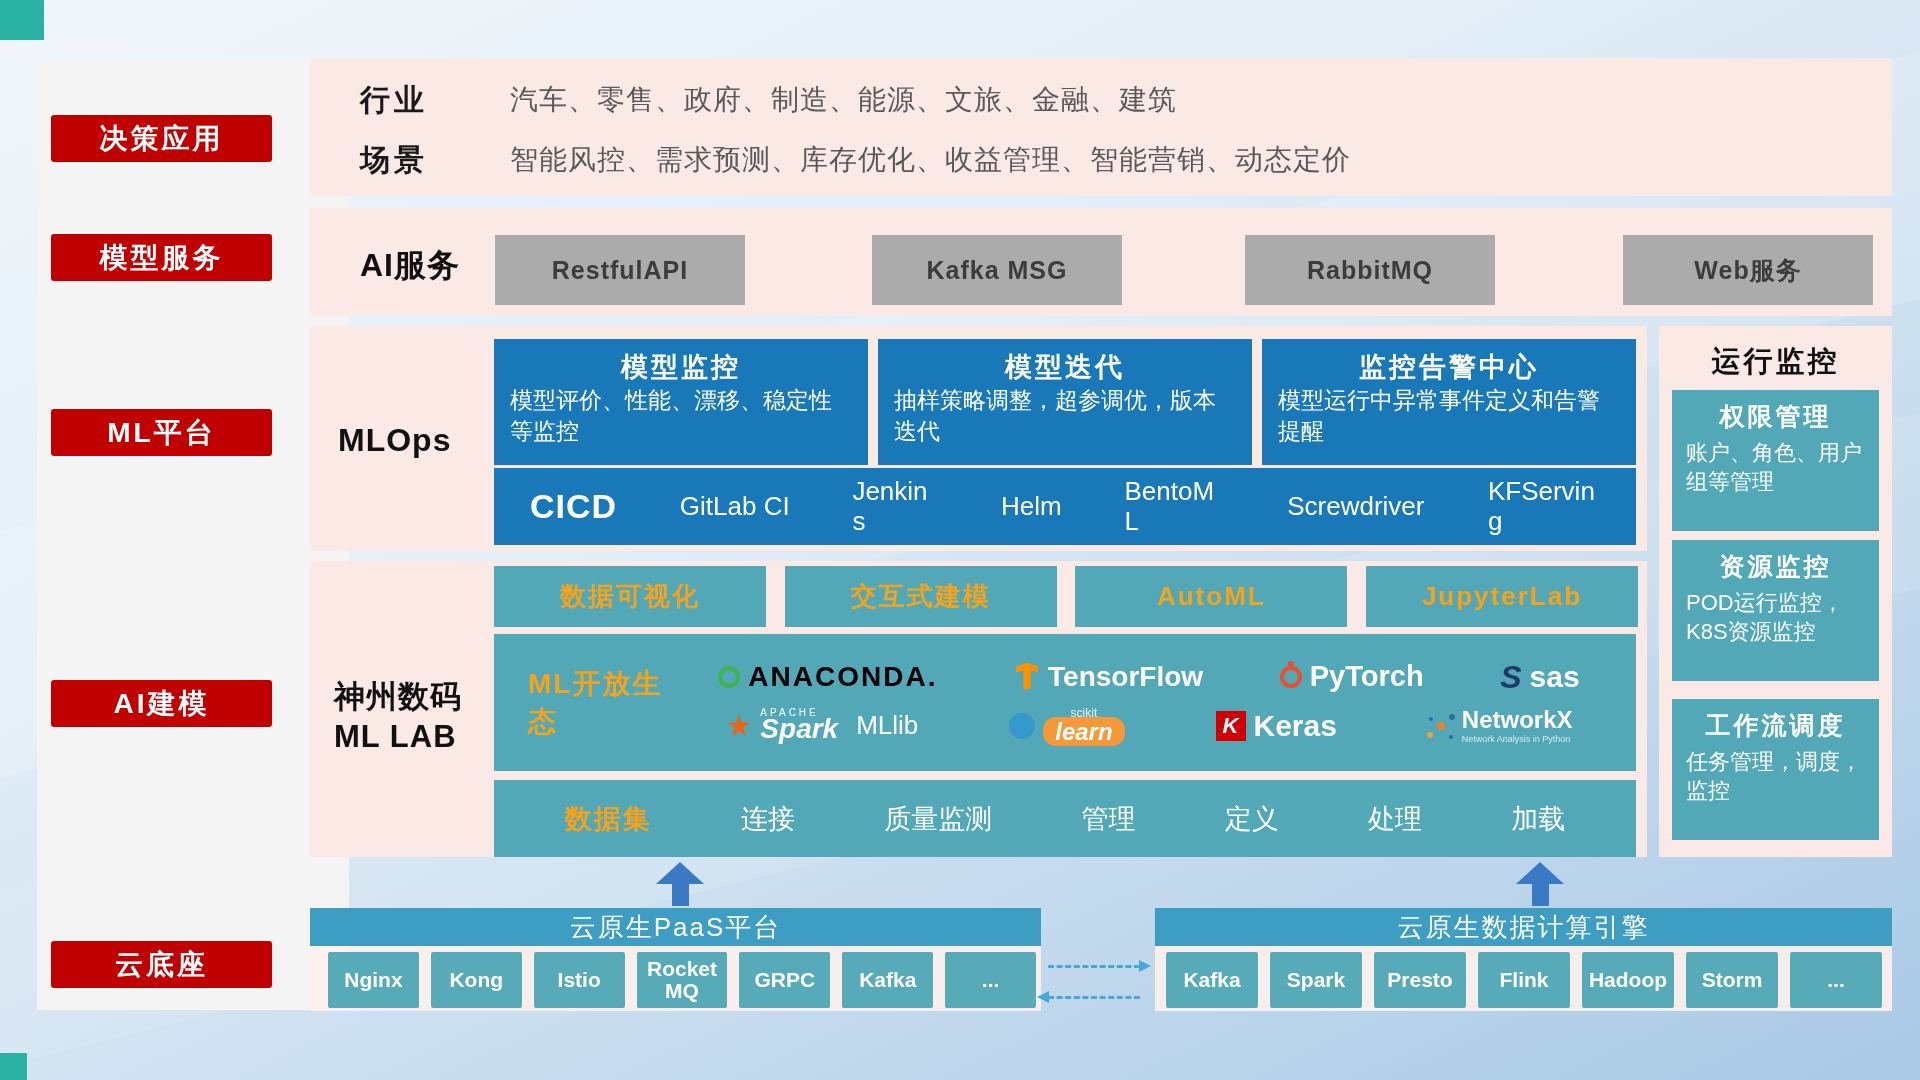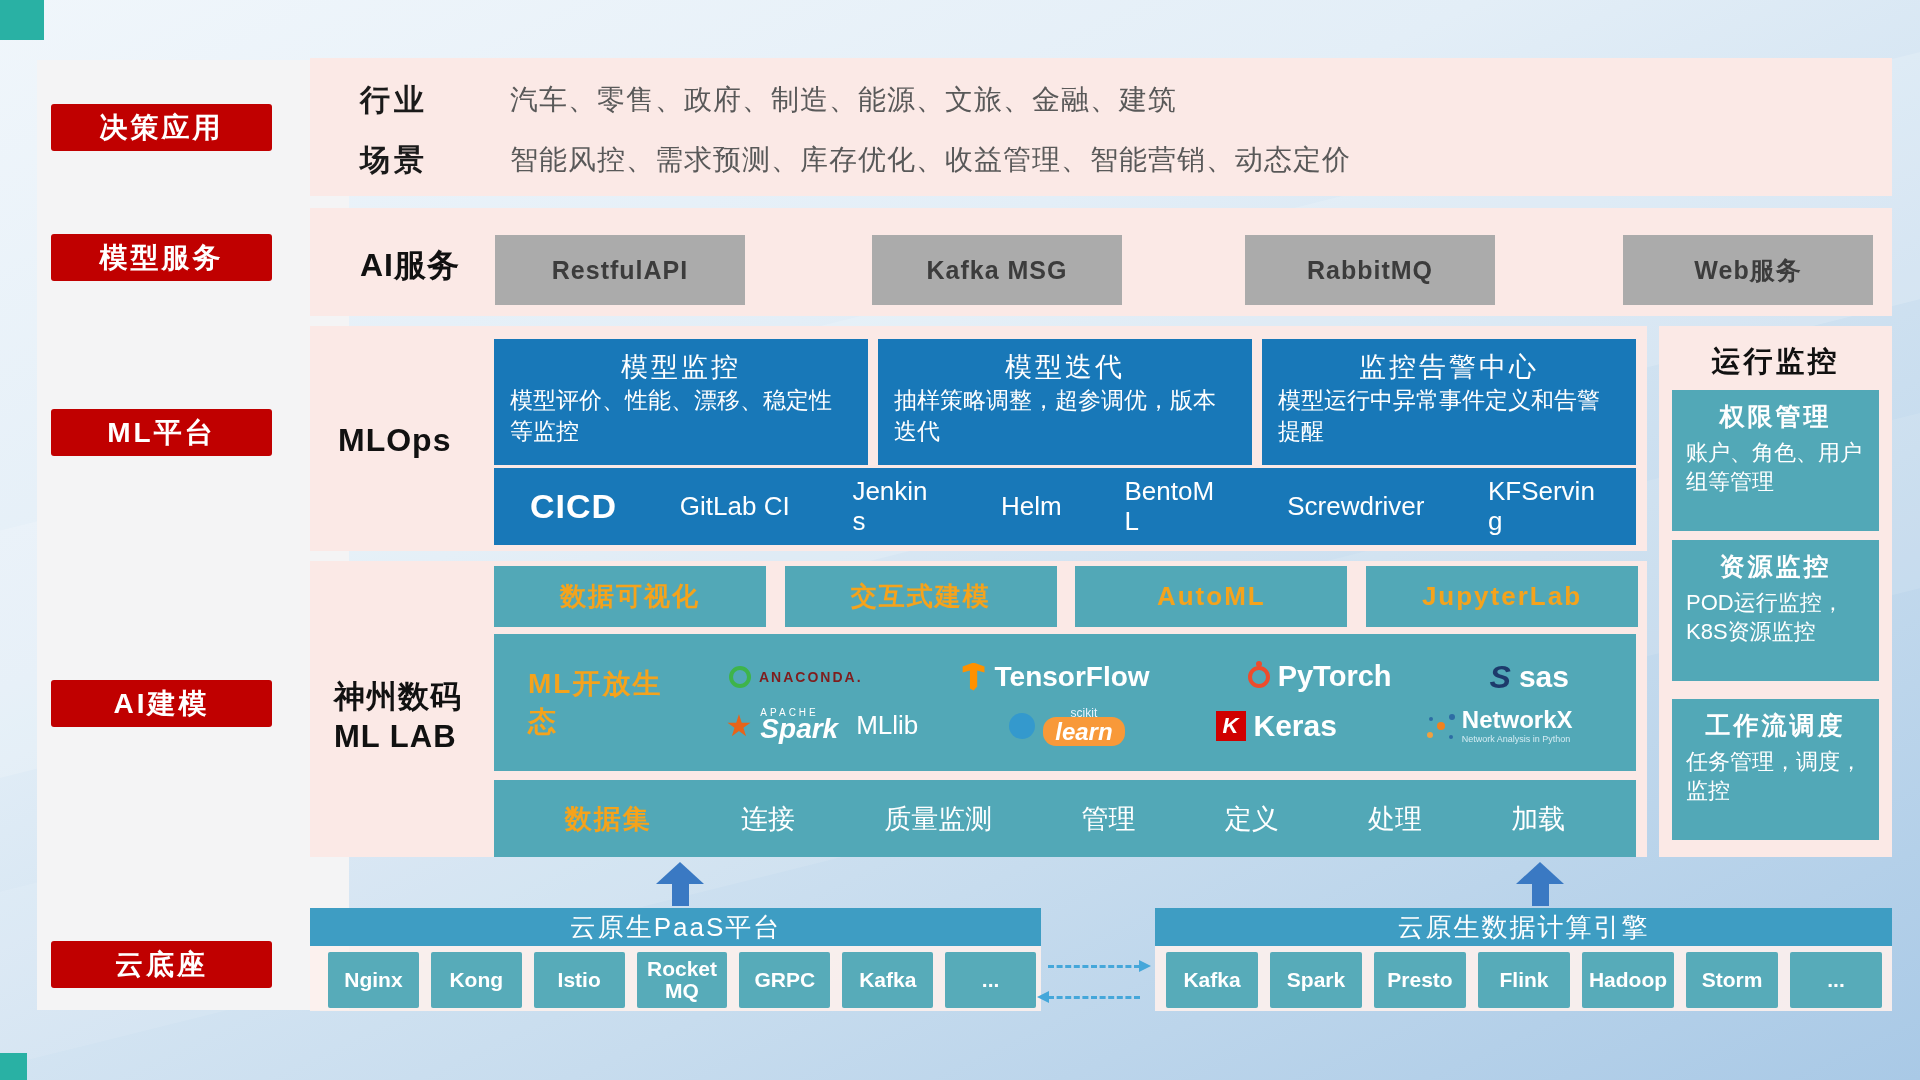--- a/index.html
+++ b/index.html
@@ -34,21 +34,21 @@
   .ind-text{font-size:28px;color:#595959;letter-spacing:1px}
 
   
   .sec-label{position:absolute;font-size:32px;font-weight:bold;color:#111;letter-spacing:1px}
   .gray-btn{position:absolute;top:27px;width:250px;height:70px;background:#ababab;color:#3c3c3c;
     font-weight:bold;font-size:25px;display:flex;align-items:center;justify-content:center;letter-spacing:1px}
 
   
   .mlops-cards{position:absolute;left:184px;top:13px;width:1142px;height:126px;display:flex;gap:10px}
   .blue-card{flex:1;background:#1878b8;color:#fff;padding:10px 16px 0}
-  .bc-title{text-align:center;font-size:27px;font-weight:normal;letter-spacing:3px}
+  .bc-title{text-align:center;font-size:27px;font-weight:bold;letter-spacing:3px}
   .bc-desc{margin-top:0;font-size:23px;line-height:1.35}
   .cicd-bar{position:absolute;left:184px;top:142px;width:1142px;height:77px;background:#1878b8;color:#fff;
     display:flex;align-items:center;justify-content:space-between;padding:0 36px}
   .cicd-title{font-size:34px;font-weight:bold;letter-spacing:1px}
   .cicd-item{font-size:26px;line-height:1.15}
   .w-jenkins{width:86px;word-break:break-all}
   .w-bentoml{width:100px;word-break:break-all}
   .w-screw{width:138px;word-break:break-all}
   .w-kfs{width:112px;word-break:break-all}
 
@@ -62,21 +62,21 @@
   .lab-label{position:absolute;left:24px;top:116px;font-size:31px;font-weight:bold;color:#111;line-height:1.3;letter-spacing:1px}
   .lab-tools{position:absolute;left:184px;top:5px;width:1144px;height:61px;display:flex;justify-content:space-between}
   .tool-btn{width:272px;background:#52a8b7;color:#f5a31c;font-size:26px;font-weight:bold;letter-spacing:2px;
     display:flex;align-items:center;justify-content:center}
   .eco-box{position:absolute;left:184px;top:73px;width:1142px;height:137px;background:#52a8b7;display:flex;align-items:center}
   .eco-label{width:186px;padding-left:34px;font-size:28px;font-weight:bold;color:#f5a31c;letter-spacing:2px;flex:none}
   .eco-rows{flex:1;display:flex;flex-direction:column;justify-content:center;gap:12px;padding-right:18px}
   .eco-row{display:flex;align-items:center;justify-content:space-around}
   .logo{display:flex;align-items:center;gap:8px;color:#fff}
   .ic-ring{width:22px;height:22px;border:4px solid #3eb44a;border-radius:50%}
-  .logo.anaconda b{font-size:14px;letter-spacing:2px;color:#7f1d1d}
+  .logo.anaconda b{font-size:28px;letter-spacing:2px;color:#000000}
   .ic-tf{width:26px;height:28px;background:#ff9100;
     clip-path:polygon(8% 14%,50% 0,92% 14%,92% 36%,64% 29%,64% 86%,50% 100%,36% 93%,36% 29%,8% 36%)}
   .logo.tf b{font-size:28px}
   .ic-pt{width:22px;height:22px;border:4px solid #ee4c2c;border-radius:50%;position:relative}
   .ic-pt::after{content:"";position:absolute;top:-9px;left:50%;transform:translateX(-50%);
     width:6px;height:6px;border-radius:50%;background:#ee4c2c}
   .logo.pytorch b{font-size:29px;font-weight:600}
   .ic-sas{font-size:32px;font-weight:bold;font-style:italic;color:#1d3a6b;line-height:1}
   .logo.sas b{font-size:30px}
   .spark-text small{display:block;font-size:10px;letter-spacing:3px;margin-bottom:-5px;color:#fff}
@@ -124,21 +124,21 @@
 </head>
 <body>
 
 <div class="stage">
   <div class="band b1"></div>
   <div class="band b2"></div>
   <div class="corner tl"></div>
   <div class="corner bl"></div>
 
   <aside class="sidebar">
-    <div class="red-btn" style="top:44px">决策应用</div>
+    <div class="red-btn" style="top:55px">决策应用</div>
     <div class="red-btn" style="top:174px">模型服务</div>
     <div class="red-btn" style="top:349px">ML平台</div>
     <div class="red-btn" style="top:620px">AI建模</div>
     <div class="red-btn" style="top:881px">云底座</div>
   </aside>
 
   <section id="panel-industry" class="panel">
     <div class="ind-row" style="top:22px">
       <span class="ind-label">行业</span>
       <span class="ind-text">汽车、零售、政府、制造、能源、文旅、金融、建筑</span>

